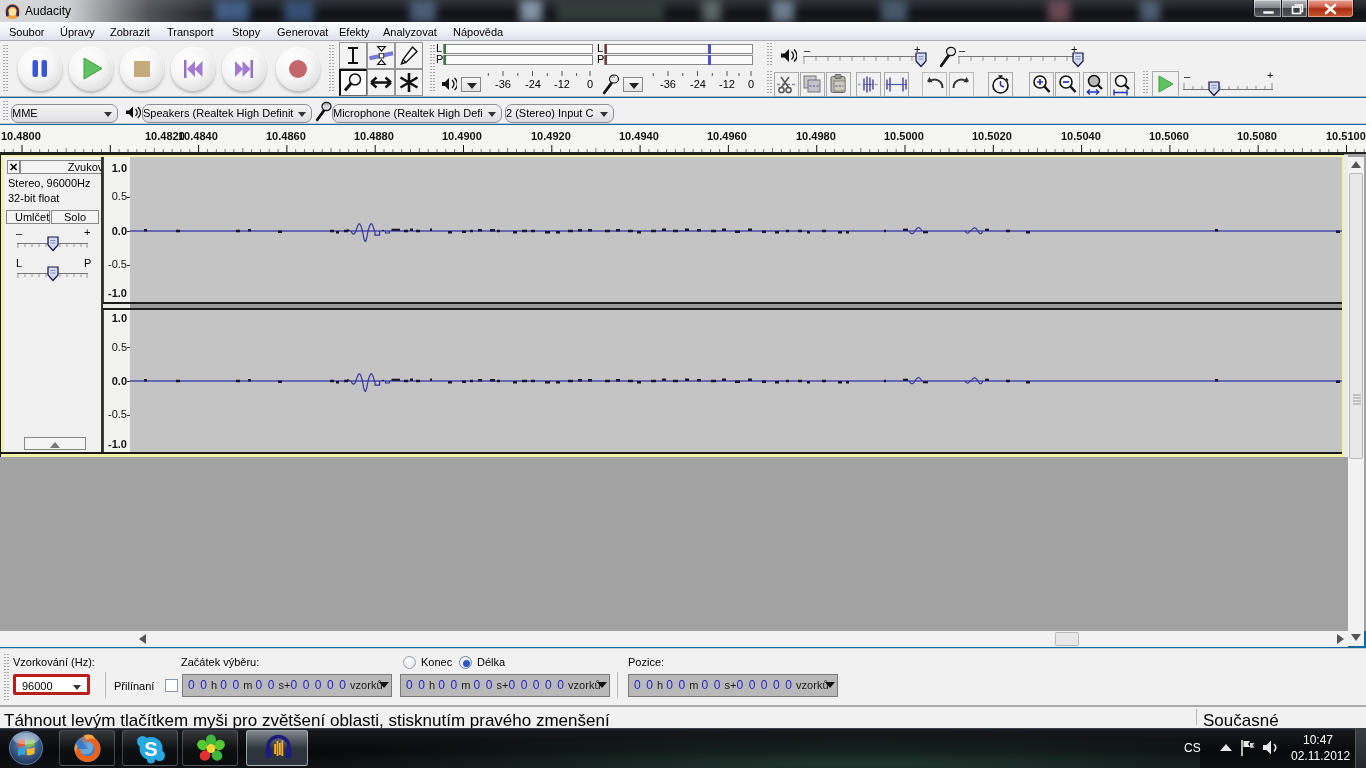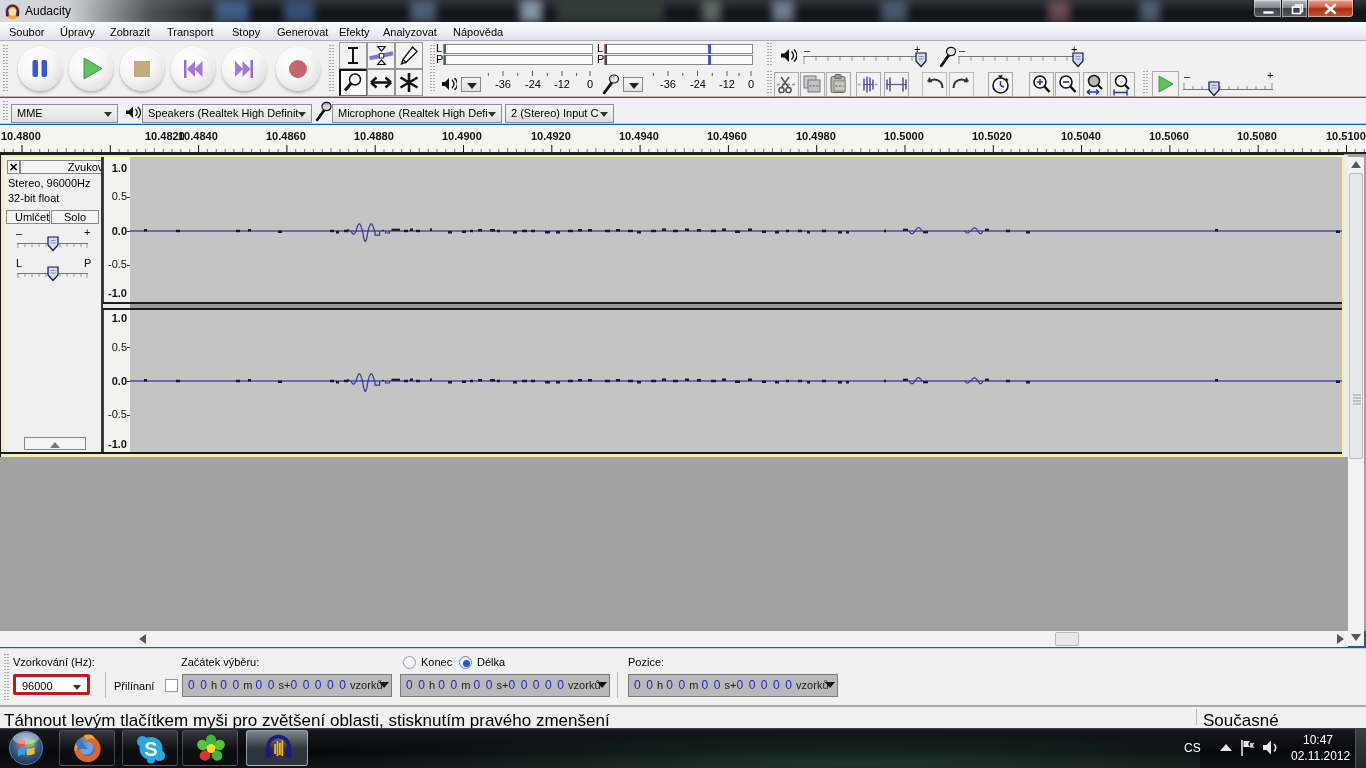--- a/index.html
+++ b/index.html
@@ -26,21 +26,21 @@
 .grip { position:absolute; width:6px; background:repeating-linear-gradient(180deg,#a8a8a8 0 1px,transparent 1px 3px); background-size:2px 3px; background-repeat:repeat-y; }
 .grip:after { content:""; position:absolute; left:3px; top:0; bottom:0; width:2px; background:repeating-linear-gradient(180deg,#a8a8a8 0 1px,transparent 1px 3px); }
 .tbtn { position:absolute; border-radius:50%; background:radial-gradient(circle at 38% 32%,#ffffff 0%,#f6f6f6 45%,#e2e2e2 75%,#d6d6d6 100%); box-shadow:0 2px 3px rgba(0,0,0,.25), inset 0 1px 1px #fff; }
 .tbtn svg { position:absolute; left:0; top:0; }
 
 .toolcell { position:absolute; width:28px; height:27px; background:#f3f3f3; border:1px solid #979797; }
 .toolcell.sel { background:#fcfcfc; border:1px solid #6a6a6a; border-top:2px solid #111; border-left:2px solid #111; }
 
 .mlabel { position:absolute; font-size:11px; color:#000; }
 .mbar { position:absolute; height:10px; background:#fbfbfb; border:1px solid #8a8a8a; }
-.combo { position:absolute; height:19px; background:linear-gradient(180deg,#f4f4f4,#e9e9eb 60%,#dcdce0); border:1px solid #8b8f98; border-radius:0; font-size:11px; line-height:17px; padding-left:5px; color:#000; }
+.combo { position:absolute; height:19px; background:linear-gradient(180deg,#f4f4f4,#e9e9eb 60%,#dcdce0); border:1px solid #8b8f98; border-radius:7px; font-size:11px; line-height:17px; color:#000; }
 .combo .arr { position:absolute; right:5px; top:7px; width:0; height:0; border-left:4px solid transparent; border-right:4px solid transparent; border-top:5px solid #333; }
 .dropbtn { position:absolute; width:20px; height:15px; background:linear-gradient(180deg,#f8f8f8,#e2e2e2); border:1px solid #888; }
 .dropbtn:after { content:""; position:absolute; left:5px; top:5px; border-left:5px solid transparent; border-right:5px solid transparent; border-top:6px solid #222; }
 .ebtn { position:absolute; width:25px; height:25px; background:#f2f2f2; border:1px solid #aaa; }
 
 #devicebar { left:0; top:98px; width:1366px; height:26px; background:#f1f1f1; border-bottom:1px solid #c8c8c8; }
 
 #ruler { left:0; top:125px; width:1366px; height:29px; background:#f5f5f3; border-bottom:2px solid #222; }
 .rlabel { position:absolute; top:5px; font-size:11px; font-weight:bold; color:#111; }
 

